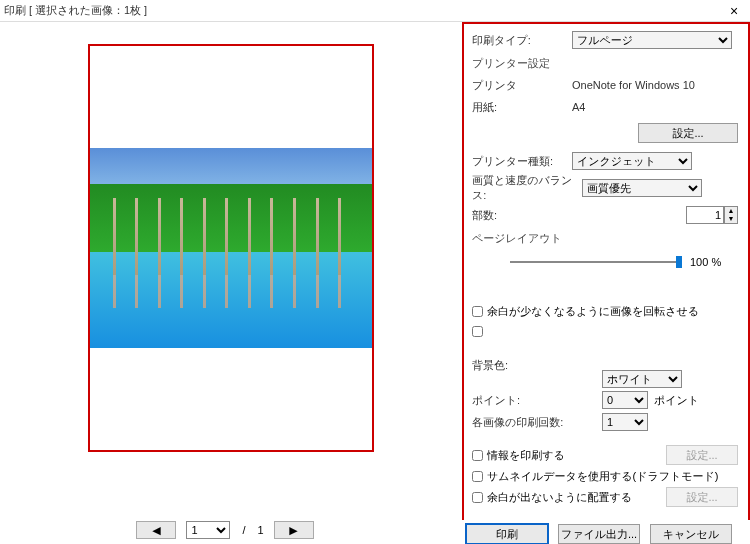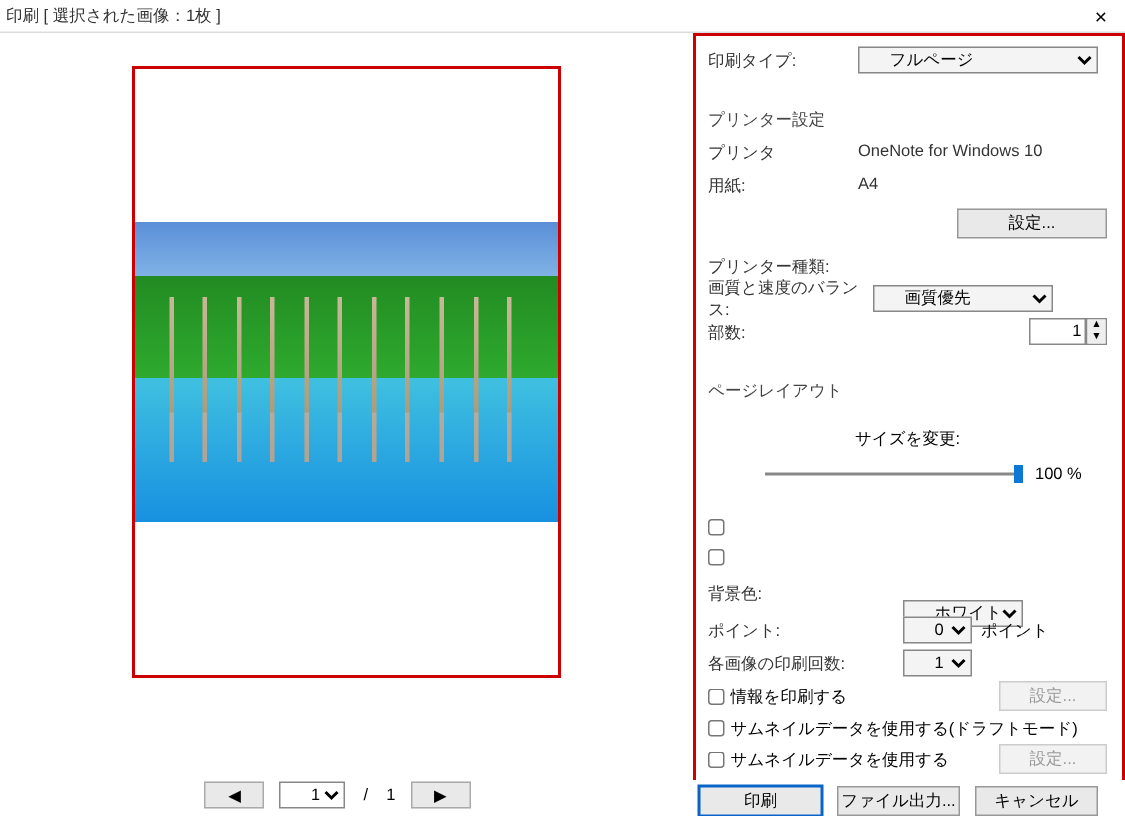--- a/index.html
+++ b/index.html
@@ -15,24 +15,24 @@
 .photo { width: 100%; height: 200px; position: relative; overflow: hidden; }
 .sky { position: absolute; top: 0; left: 0; right: 0; height: 33%; background: linear-gradient(#5a8fd8, #9fcff0); }
 .trees { position: absolute; top: 18%; left: 0; right: 0; height: 34%; background: linear-gradient(#228b22, #2eaa2e); }
 .water { position: absolute; bottom: 0; left: 0; right: 0; height: 48%; background: linear-gradient(#40c0e0, #1890e0); }
 .trunk { position: absolute; width: 3px; background: linear-gradient(#c8b898, #a09070); top: 25%; height: 55%; }
 .trunk::before { content: ''; position: absolute; top: 70%; width: 3px; height: 30%; background: rgba(200,200,220,.35); }
 
 .side { width: 288px; border: 2px solid #c00; border-bottom:none; padding: 6px 10px 4px 8px; display: flex; flex-direction: column; gap: 2px; background: #fff; }
 .row { display: flex; align-items: center; min-height: 20px; }
 .row .lbl { width: 100px; color: #333; }
-.section-lbl { color: #444; margin: 20px 0 2px 0; }
+.section-lbl { color: #444; margin: 4px 0 2px 0; }
 
 select, input[type=text], input.num { font-size: 11px; height: 18px; border: 1px solid #888; background: #f4f4f4; }
-select { width: 160px; padding-left: 16px; }
+select { width: 160px; }
 select.small { width: 80px; margin-top: 28px; }
 select.tiny { width: 46px; }
 input.num { width: 38px; text-align: right; padding-right: 2px; background: #fff; }
 
 .btn { background: #e9e9e9; border: 1px solid #999; height: 20px; min-width: 72px; text-align: center; line-height: 18px; cursor: pointer; font-size:11px; }
 .btn.disabled { color: #999; border-color: #ccc; background: #f2f2f2; cursor: default; }
 .btn.primary { border: 1px solid #0a64c8; outline: 1px solid #0a64c8; }
 
 .spinner { display: inline-flex; flex-direction: column; border: 1px solid #888; }
 .spinner span { height: 8px; width: 12px; background: #eee; font-size: 7px; text-align: center; line-height: 8px; cursor: pointer; }
@@ -98,84 +98,83 @@
     <div class="row">
       <span class="lbl">用紙:</span>
       <span class="val-text">A4</span>
     </div>
     <div class="row" style="justify-content:flex-end;margin-top:4px;">
       <div class="btn" style="width:100px">設定...</div>
     </div>
 
     <div class="row" style="margin-top:6px;">
       <span class="lbl">プリンター種類:</span>
+      <select style="width:120px"><option>インクジェット</option></select>
     </div>
     <div class="row">
       <span class="lbl" style="width:110px">画質と速度のバランス:</span>
       <select style="width:120px"><option>画質優先</option></select>
     </div>
     <div class="row">
       <span class="lbl">部数:</span>
       <span style="flex:1"></span>
       <input class="num" value="1" style="">
       <div class="spinner">
           <span>▲</span>
           <span>▼</span>
         </div>
     </div>
 
     <div class="section-lbl">ページレイアウト</div>
-    <div class="row" style="justify-content:center;margin-top:10px;">
-      <span>サイズを変更:</span>
-    </div>
     <div class="slider-wrap">
       <div style="width:30px"></div>
       <div class="slider-track">
           <div class="slider-thumb"></div>
         </div>
       <span class="slider-val">100 %</span>
     </div>
 
     <div style="height:30px"></div>
     <div class="chk">
         <input type="checkbox" style="">
+        <span>余白が少なくなるように画像を回転させる</span>
       </div>
     <div class="chk">
         <input type="checkbox" style="">
       </div>
 
     <div class="row">
       <span class="lbl" style="width:130px">背景色:</span>
       <select class="small"><option>ホワイト</option></select>
     </div>
     <div class="row">
       <span class="lbl" style="width:130px">ポイント:</span>
       <select class="tiny"><option>0</option></select>
       <span style="margin-left:6px">ポイント</span>
     </div>
     <div class="row">
       <span class="lbl" style="width:130px">各画像の印刷回数:</span>
       <select class="tiny"><option>1</option></select>
     </div>
 
-    <div class="chk-row" style="margin-top:0;">
+    <div class="chk-row" style="margin-top:11px;">
       <div class="chk">
           <input type="checkbox" style="">
           <span>情報を印刷する</span>
         </div>
       <div class="btn disabled" style="width:66px">設定...</div>
     </div>
     <div class="chk">
         <input type="checkbox" style="">
         <span>サムネイルデータを使用する(ドラフトモード)</span>
       </div>
     <div class="chk-row">
       <div class="chk">
           <input type="checkbox" style="">
-          <span>サムネイルデータを使用する</span>
+          <span>余白が出ないように配置する</span>
         </div>
       <div class="btn disabled" style="width:66px">設定...</div>
     </div>
   </div>
 </div>
 
 <div style="display:flex;">
   <div style="flex:1">
     <div class="pager">
       <div class="pager-btn">

